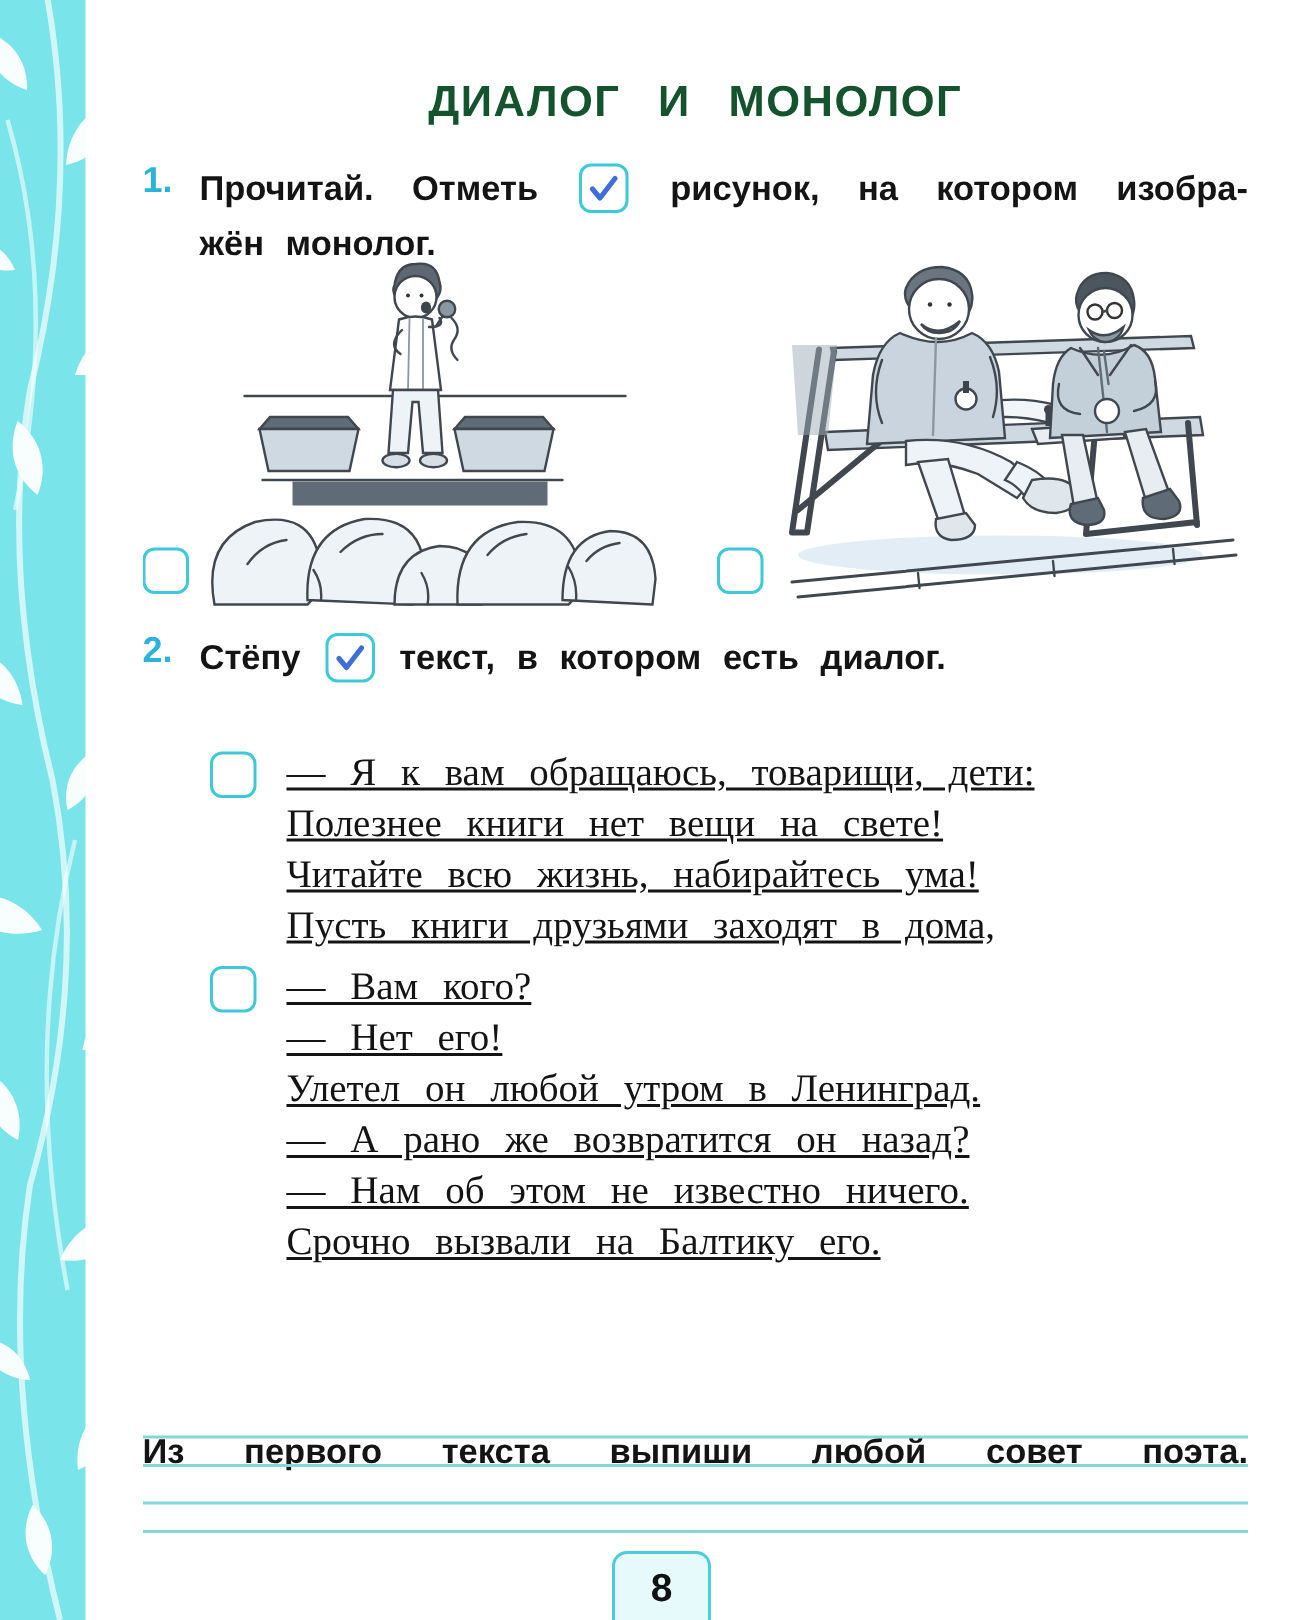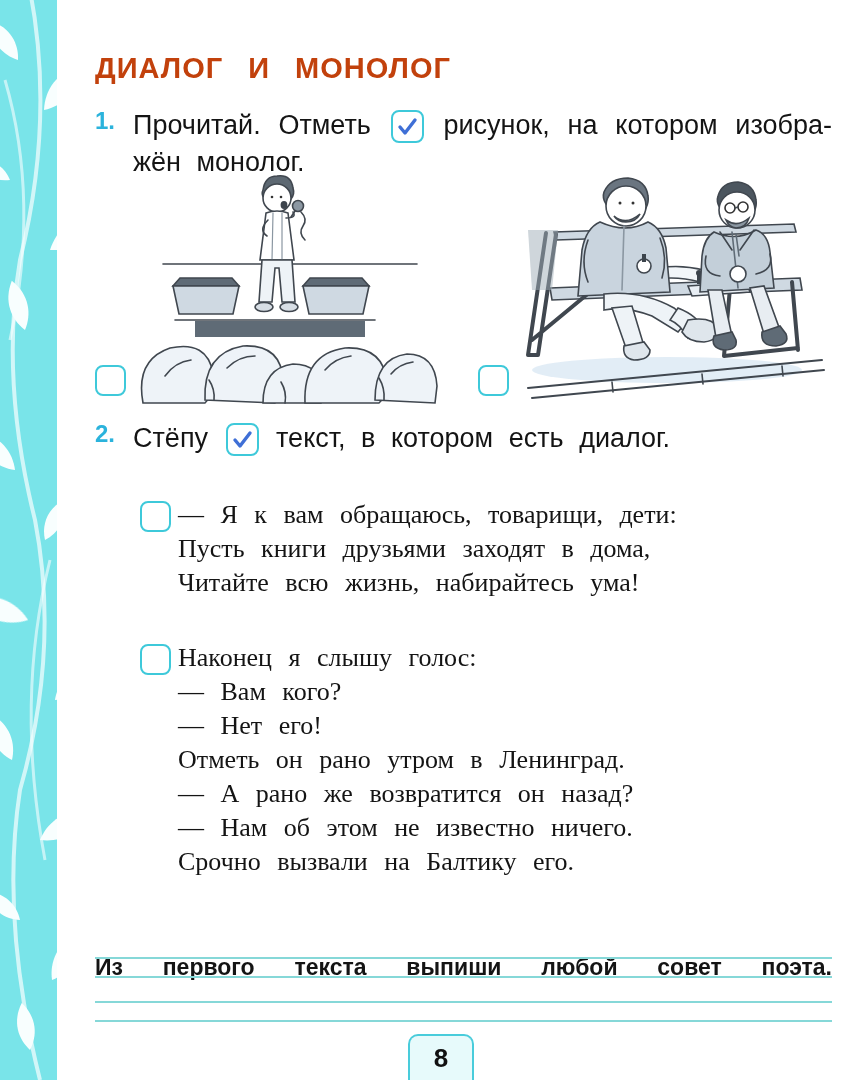--- a/index.html
+++ b/index.html
@@ -5,44 +5,44 @@
   html,body{margin:0;padding:0;}
   body{
     width:859px;height:1080px;position:relative;background:#ffffff;
     font-family:"Liberation Sans",sans-serif;color:#141414;overflow:hidden;
   }
   
   .sidebar{position:absolute;left:0;top:0;width:57px;height:1080px;background:#79e4e9;}
   .sidebar svg{position:absolute;left:0;top:0;overflow:visible;}
   
   .title{
-    position:absolute;left:95px;width:737px;top:52px;text-align:left;
-    font-size:29px;font-weight:bold;color:#c2410c;letter-spacing:1px;word-spacing:16px;
+    position:absolute;left:95px;width:737px;top:52px;text-align:center;
+    font-size:29px;font-weight:bold;color:#14532d;letter-spacing:1px;word-spacing:16px;
   }
   
   .task{position:absolute;left:95px;width:737px;box-sizing:border-box;padding-left:38px;}
   .task-num{
     position:absolute;left:0;top:0;font-size:24px;font-weight:bold;color:#2bb3dc;
   }
-  .instr{font-size:27px;font-weight:normal;line-height:37px;word-spacing:8px;white-space:nowrap;}
+  .instr{font-size:23px;font-weight:bold;line-height:37px;word-spacing:8px;white-space:nowrap;}
   .just{white-space:normal;text-align:justify;text-align-last:justify;}
   
   .chk-checked{
     display:inline-block;width:29px;height:29px;vertical-align:-7px;
     border:2.5px solid #3ec9da;border-radius:8px;background:#fff;margin:0 2px;
   }
   
   .chk{
     position:absolute;width:27px;height:27px;border:2.5px solid #3ec9da;
     border-radius:8px;background:#fff;
   }
   
   .poem{position:absolute;left:140px;width:700px;font-family:"Liberation Serif",serif;
     font-size:26px;line-height:34px;word-spacing:10px;}
-  .poem .lines{margin-left:38px;}
+  .poem .lines{margin-left:51px;text-decoration:underline;}
   .poem .chk{left:0;top:3px;position:absolute;}
   .followup{position:absolute;left:95px;width:737px;font-size:23px;font-weight:bold;
     word-spacing:7px;text-align:justify;text-align-last:justify;}
   
   .ans-line{position:absolute;left:95px;width:737px;height:0;border-top:2px solid #86d8d8;}
   
   .page-badge{
     position:absolute;left:408px;top:1034px;width:66px;height:46px;box-sizing:border-box;
     background:#e7fafb;border:2px solid #49ccdb;border-bottom:none;border-radius:10px 10px 0 0;
     text-align:center;font-size:26px;font-weight:bold;color:#111;line-height:44px;
@@ -228,32 +228,32 @@
           <polyline points="7,15 12,21 22,8" fill="none" stroke="#3f6fd6" stroke-width="3.4" stroke-linecap="round" stroke-linejoin="round"></polyline>
         </svg></span>
     <span>текст,  в  котором  есть  диалог.</span>
   </div>
 </div>
 
 <div class="poem" style="top:498px;">
   <div class="chk"></div>
   <div class="lines">
     <div>— Я к вам обращаюсь, товарищи, дети:</div>
+    <div>Полезнее книги нет вещи на свете!</div>
+    <div>Читайте всю жизнь, набирайтесь ума!</div>
     <div>Пусть книги друзьями заходят в дома,</div>
-    <div>Читайте всю жизнь, набирайтесь ума!</div>
   </div>
 </div>
 
 <div class="poem" style="top:641px;">
   <div class="chk"></div>
   <div class="lines">
-    <div>Наконец я слышу голос:</div>
     <div>— Вам кого?</div>
     <div>— Нет его!</div>
-    <div>Отметь он рано утром в Ленинград.</div>
+    <div>Улетел он любой утром в Ленинград.</div>
     <div>— А рано же возвратится он назад?</div>
     <div>— Нам об этом не известно ничего.</div>
     <div>Срочно вызвали на Балтику его.</div>
   </div>
 </div>
 
 <div class="followup" style="top:954px;">Из первого текста выпиши любой совет поэта.</div>
 
 <div class="ans-line" style="top:957px;"></div>
 <div class="ans-line" style="top:976px;"></div>

